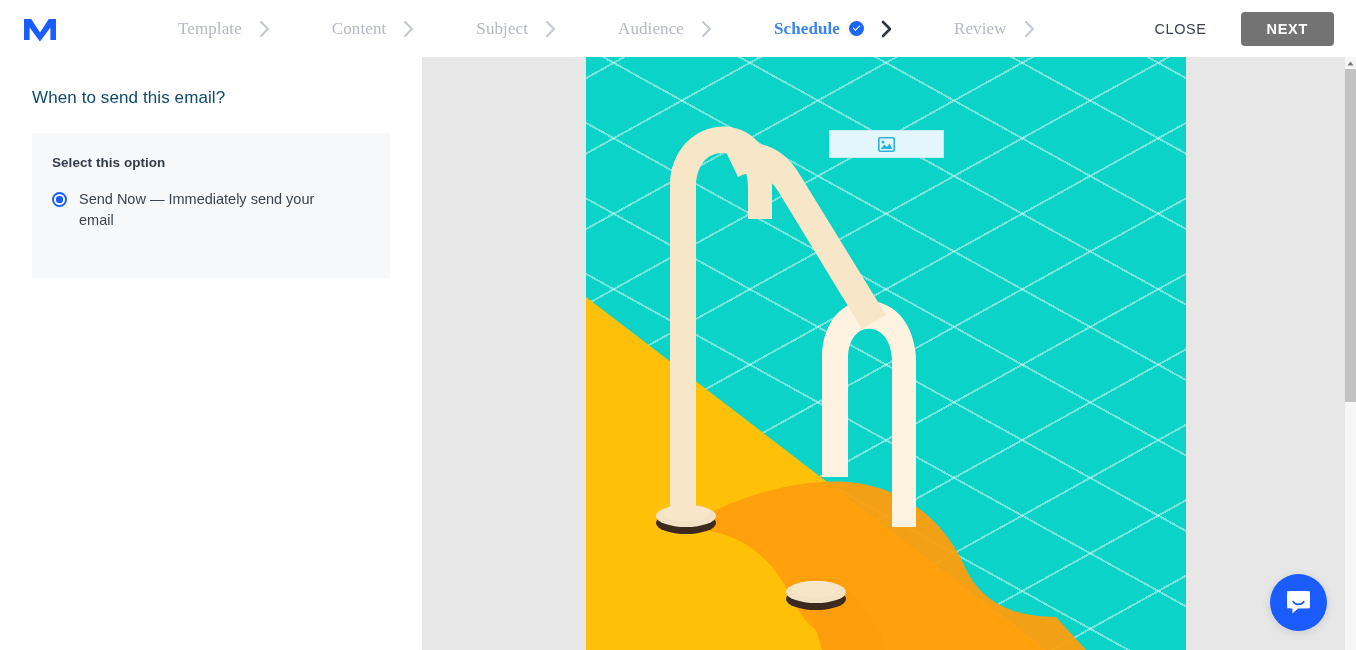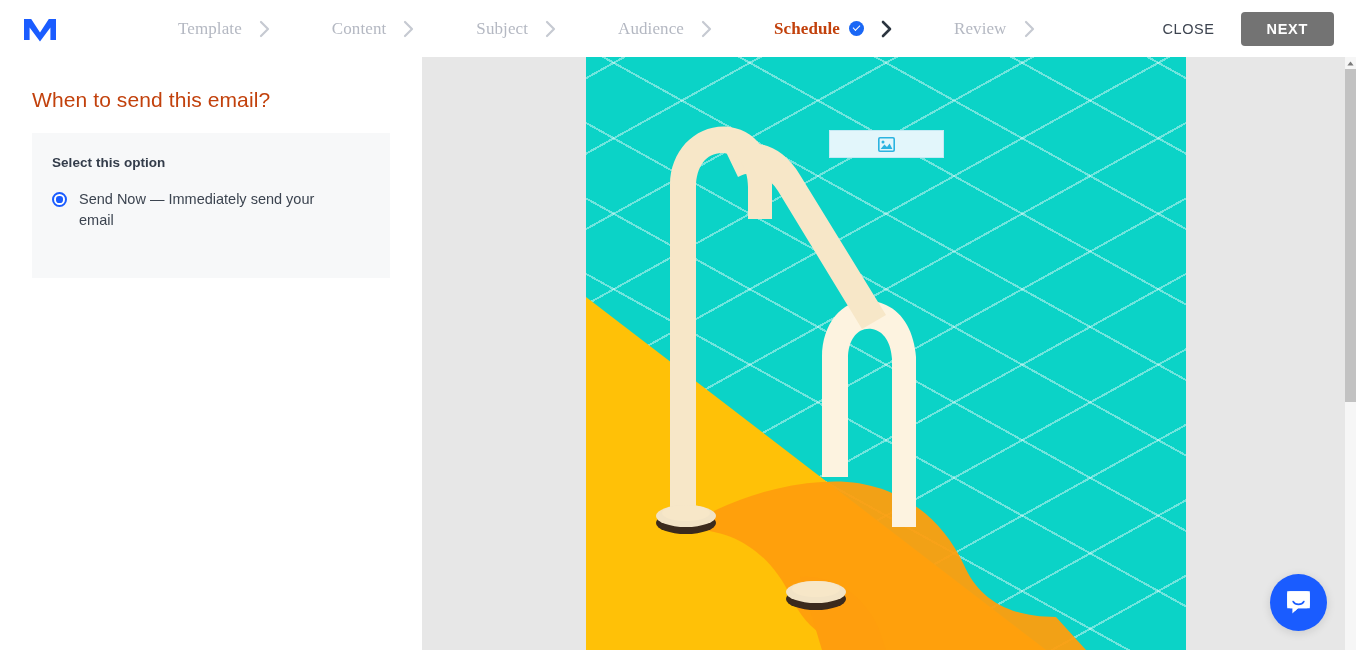--- a/index.html
+++ b/index.html
@@ -39,21 +39,21 @@
   .step {
     display:flex; align-items:center;
     font-size:17px;
     color:#b4b8c2;
     letter-spacing:.1px;
     white-space:nowrap;
     cursor:pointer;
     font-family:Liberation Serif, serif;
   }
   .step.done   { color:#b4b8c2; }
-  .step.active { color:#c2410c; font-weight:bold; }
+  .step.active { color:#3b82f6; font-weight:bold; }
   .step-badge {
     display:inline-block;
     width:15px; height:15px;
     border-radius:50%;
     background:#1a67f5;
     margin-left:9px;
     position:relative;
     flex:0 0 auto;
   }
   .step-badge::after {
@@ -74,21 +74,21 @@
   .chev.dark { color:#2c3540; }
 
   
   .gap-a { width:46px; }  
   .gap-b { width:44px; }  
 
   .header-actions {
     display:flex; align-items:center;
     padding-right:22px;
     flex:0 0 auto;
-    gap:20px;
+    gap:28px;
   }
   .btn-close {
     background:none; border:none;
     font-family:"Liberation Sans", sans-serif;
     font-size:14.5px; letter-spacing:.55px;
     color:#3d4450;
     cursor:pointer;
     padding:8px 6px;
   }
   .btn-next {
@@ -106,22 +106,22 @@
   .left-panel {
     position:absolute;
     top:57px; left:0;
     width:422px; height:593px;
     background:#ffffff;
     padding:0;
   }
   .panel-title {
     position:absolute;
     left:32px; top:31px;
-    font-size:21px;
-    color:#c2410c;
+    font-size:17px;
+    color:#0c4a6e;
     font-weight:normal;
     letter-spacing:.1px;
   }
   .option-card {
     position:absolute;
     left:32px; top:76px;
     width:358px;
     min-height:145px;
     background:#f7f8f9;
     padding:22px 22px 26px 20px;

